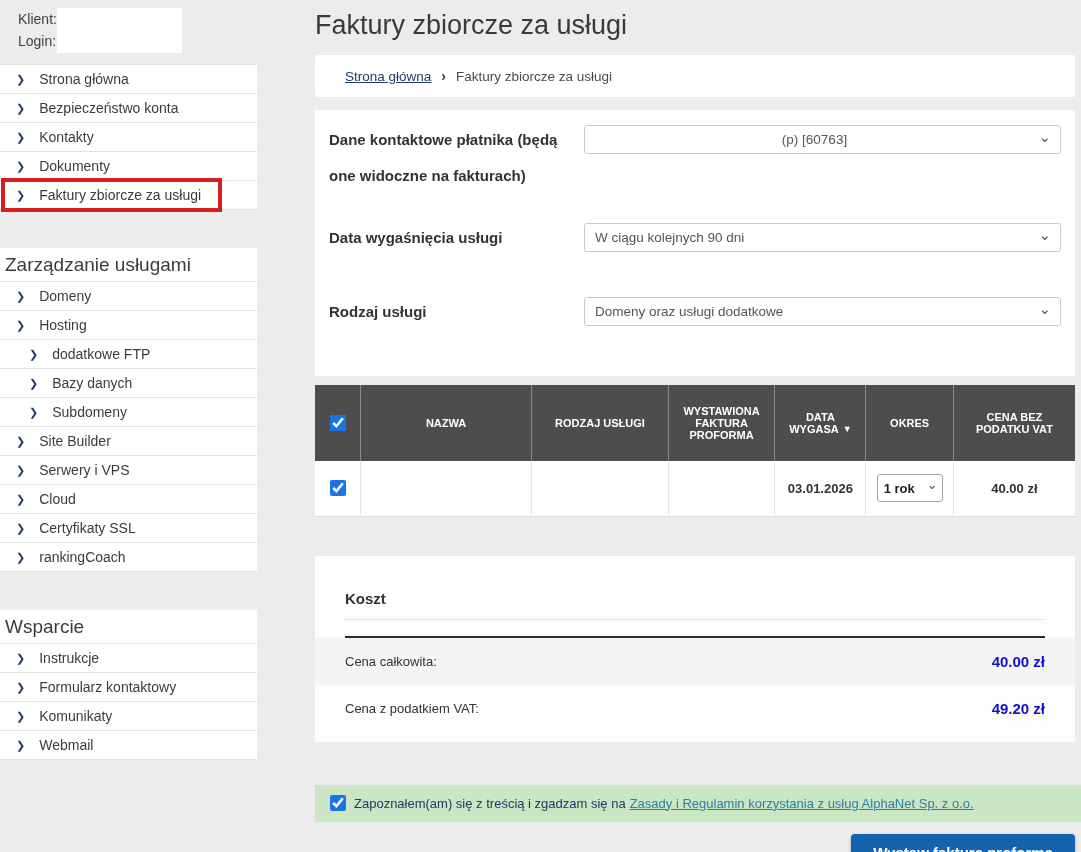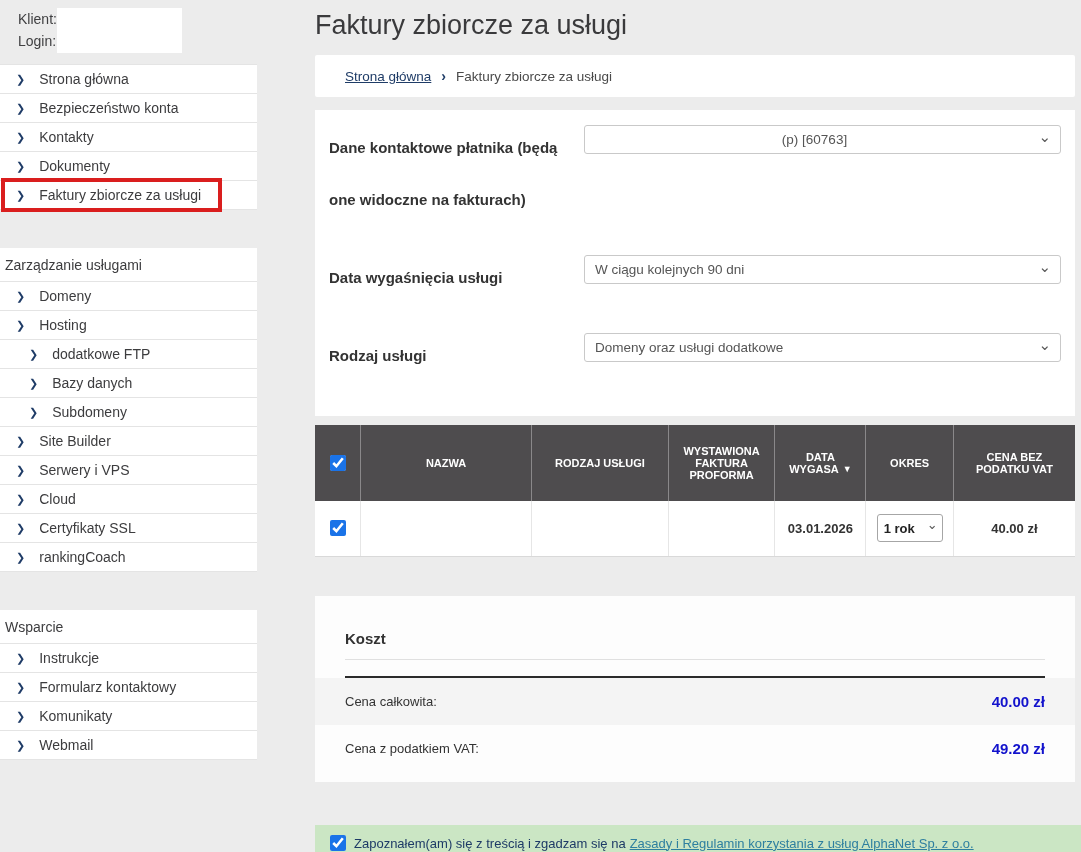--- a/index.html
+++ b/index.html
@@ -23,39 +23,39 @@
     display:flex; align-items:center; font-size:14px; color:#3c3c3e; cursor:pointer;
   }
   .chev { color:#1f3c67; font-size:11px; font-weight:bold; margin:0 14px 0 16px; flex-shrink:0; }
   li.sub .chev { margin-left:29px; }
   .hl-box {
     position:absolute; left:1px; top:-3px; width:221px; height:34px;
     border:4px solid #da1e1e; z-index:3; pointer-events:none;
   }
   .sect-title {
     margin-top:38px; height:34px; background:#fff; border-bottom:1px solid #e4e4e4;
-    display:flex; align-items:center; padding-left:5px; font-size:14px; color:#3c3c3e;
+    display:flex; align-items:center; padding-left:5px; font-size:19px; color:#3c3c3e;
   }
 
   
   .main { flex:1; padding:0 6px 0 58px; }
   h1.page-title { font-size:27px; font-weight:400; color:#3a3a3c; margin:10px 0 14px 0; }
 
   .crumb {
     background:#fff; height:42px; display:flex; align-items:center;
     padding-left:30px; font-size:13.5px; border-radius:2px;
   }
   .crumb a { color:#1f3c67; text-decoration:underline; cursor:pointer; }
   .crumb .sep { color:#1f3c67; margin:0 10px; font-size:14px; font-weight:bold; }
   .crumb .cur { color:#4a4a4a; }
 
   .form-card { background:#fff; margin-top:13px; padding:12px 14px 34px 14px; }
   .form-row { display:flex; }
   .form-row + .form-row { margin-top:26px; }
-  .form-row > label { width:255px; flex-shrink:0; font-weight:bold; font-size:15px; color:#333; line-height:52px; }
+  .form-row > label { width:255px; flex-shrink:0; font-weight:bold; font-size:15px; color:#333; line-height:36px; }
   .select-wrap { flex:1; position:relative; height:45px; margin-top:3px; }
   select.ctl {
     width:100%; height:29px; appearance:none; -webkit-appearance:none;
     border:1px solid #c9c9c9; border-radius:3px; background:#fff;
     font-size:13.5px; color:#555; padding:0 26px 0 10px; font-family:inherit; cursor:pointer;
   }
   .center select.ctl { text-align:center; }
   .dd { position:absolute; right:10px; top:3px; color:#555; font-size:15px; pointer-events:none; }
 
   

